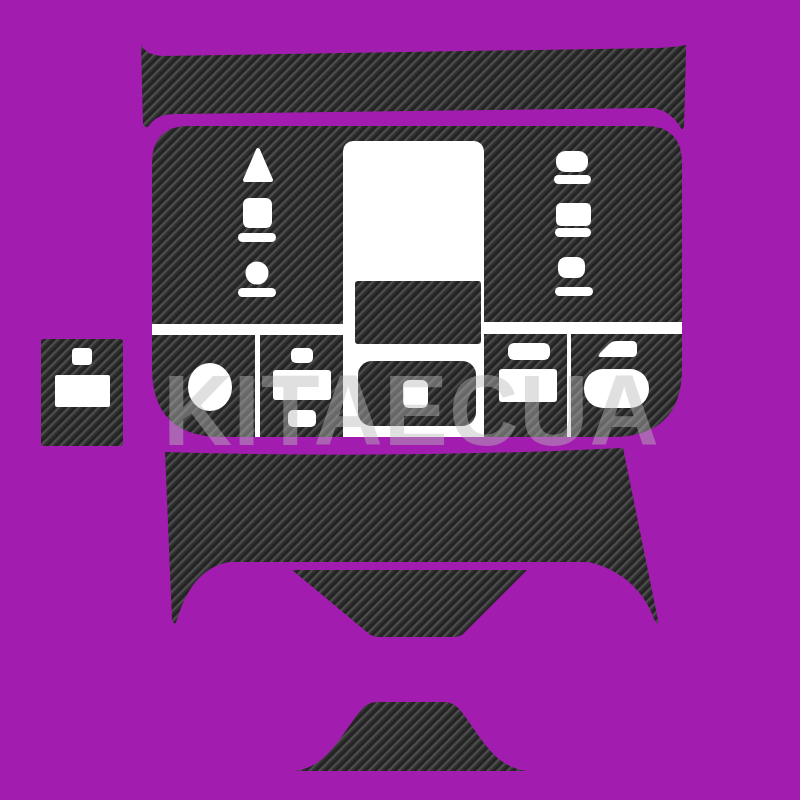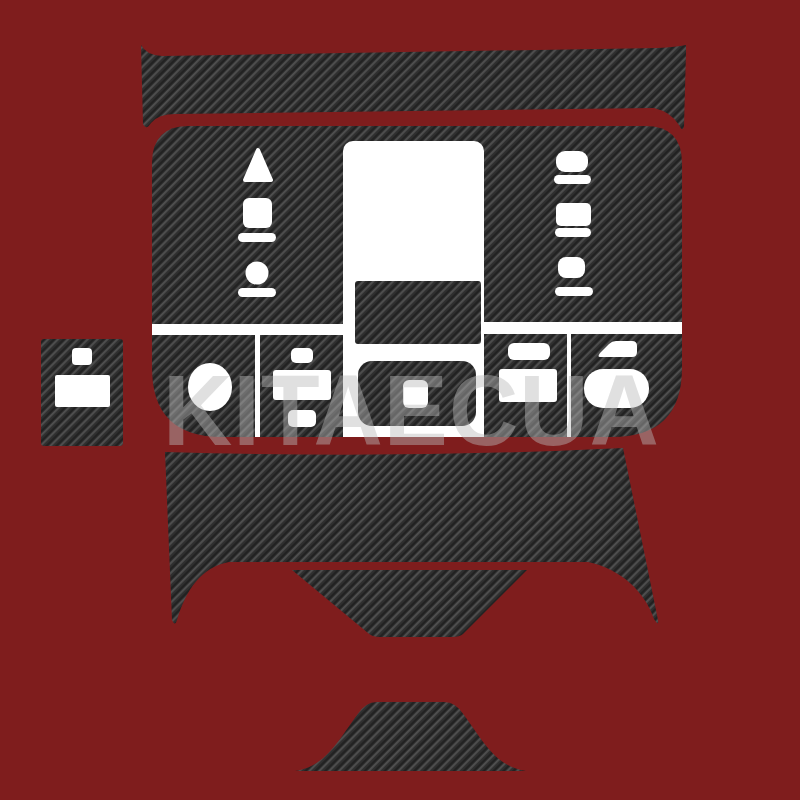--- a/index.html
+++ b/index.html
@@ -1,17 +1,17 @@
 <!DOCTYPE html>
 <html><head>
 <meta charset="utf-8">
 <style>
   html,body{margin:0;padding:0;}
   body{width:800px;height:800px;background:#fff;font-family:"Liberation Sans",sans-serif;overflow:hidden;}
-  .stage{position:relative;width:800px;height:800px;background:#7f1d1d;}
+  .stage{position:relative;width:800px;height:800px;background:#a21caf;}
   .artwork{position:absolute;left:0;top:0;filter:blur(0.25px);}
   .watermark{
     position:absolute;left:163px;top:352px;width:500px;height:112px;
     font-size:96px;font-weight:700;line-height:112px;letter-spacing:1px;
     color:rgba(187,187,187,0.45);
     transform:scaleY(1.04);transform-origin:top left;
     white-space:nowrap;user-select:none;pointer-events:none;
   }
 </style>
 </head>

